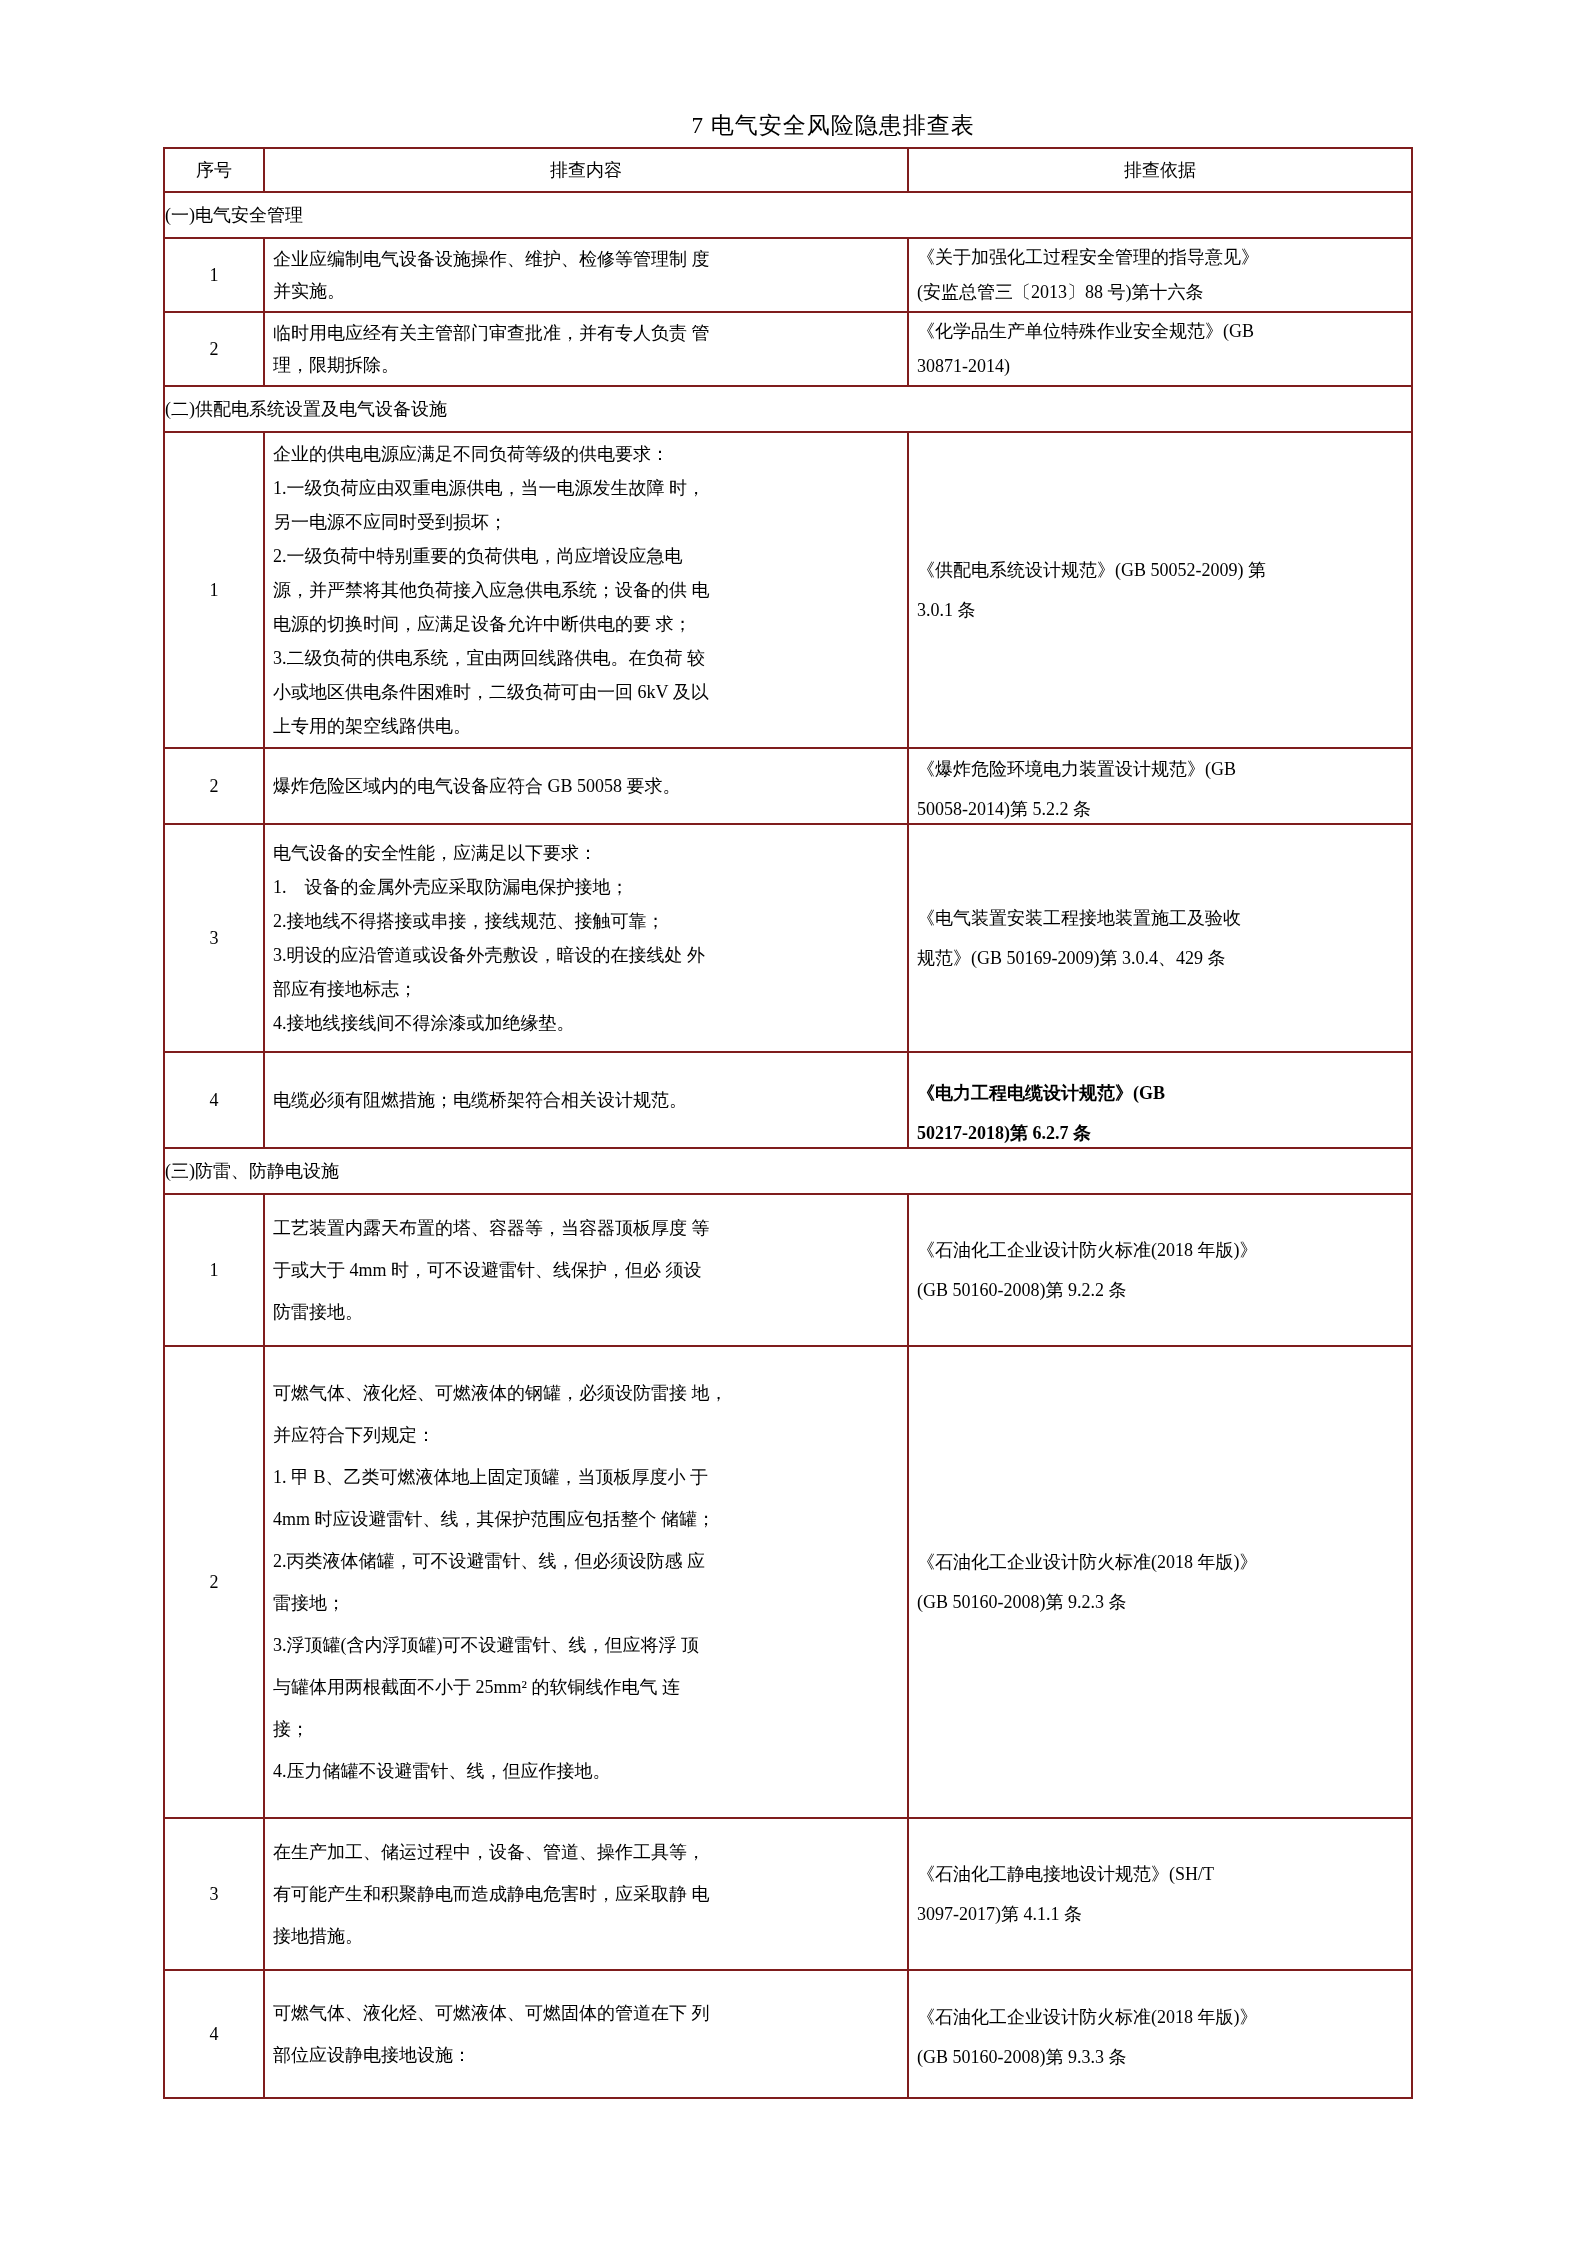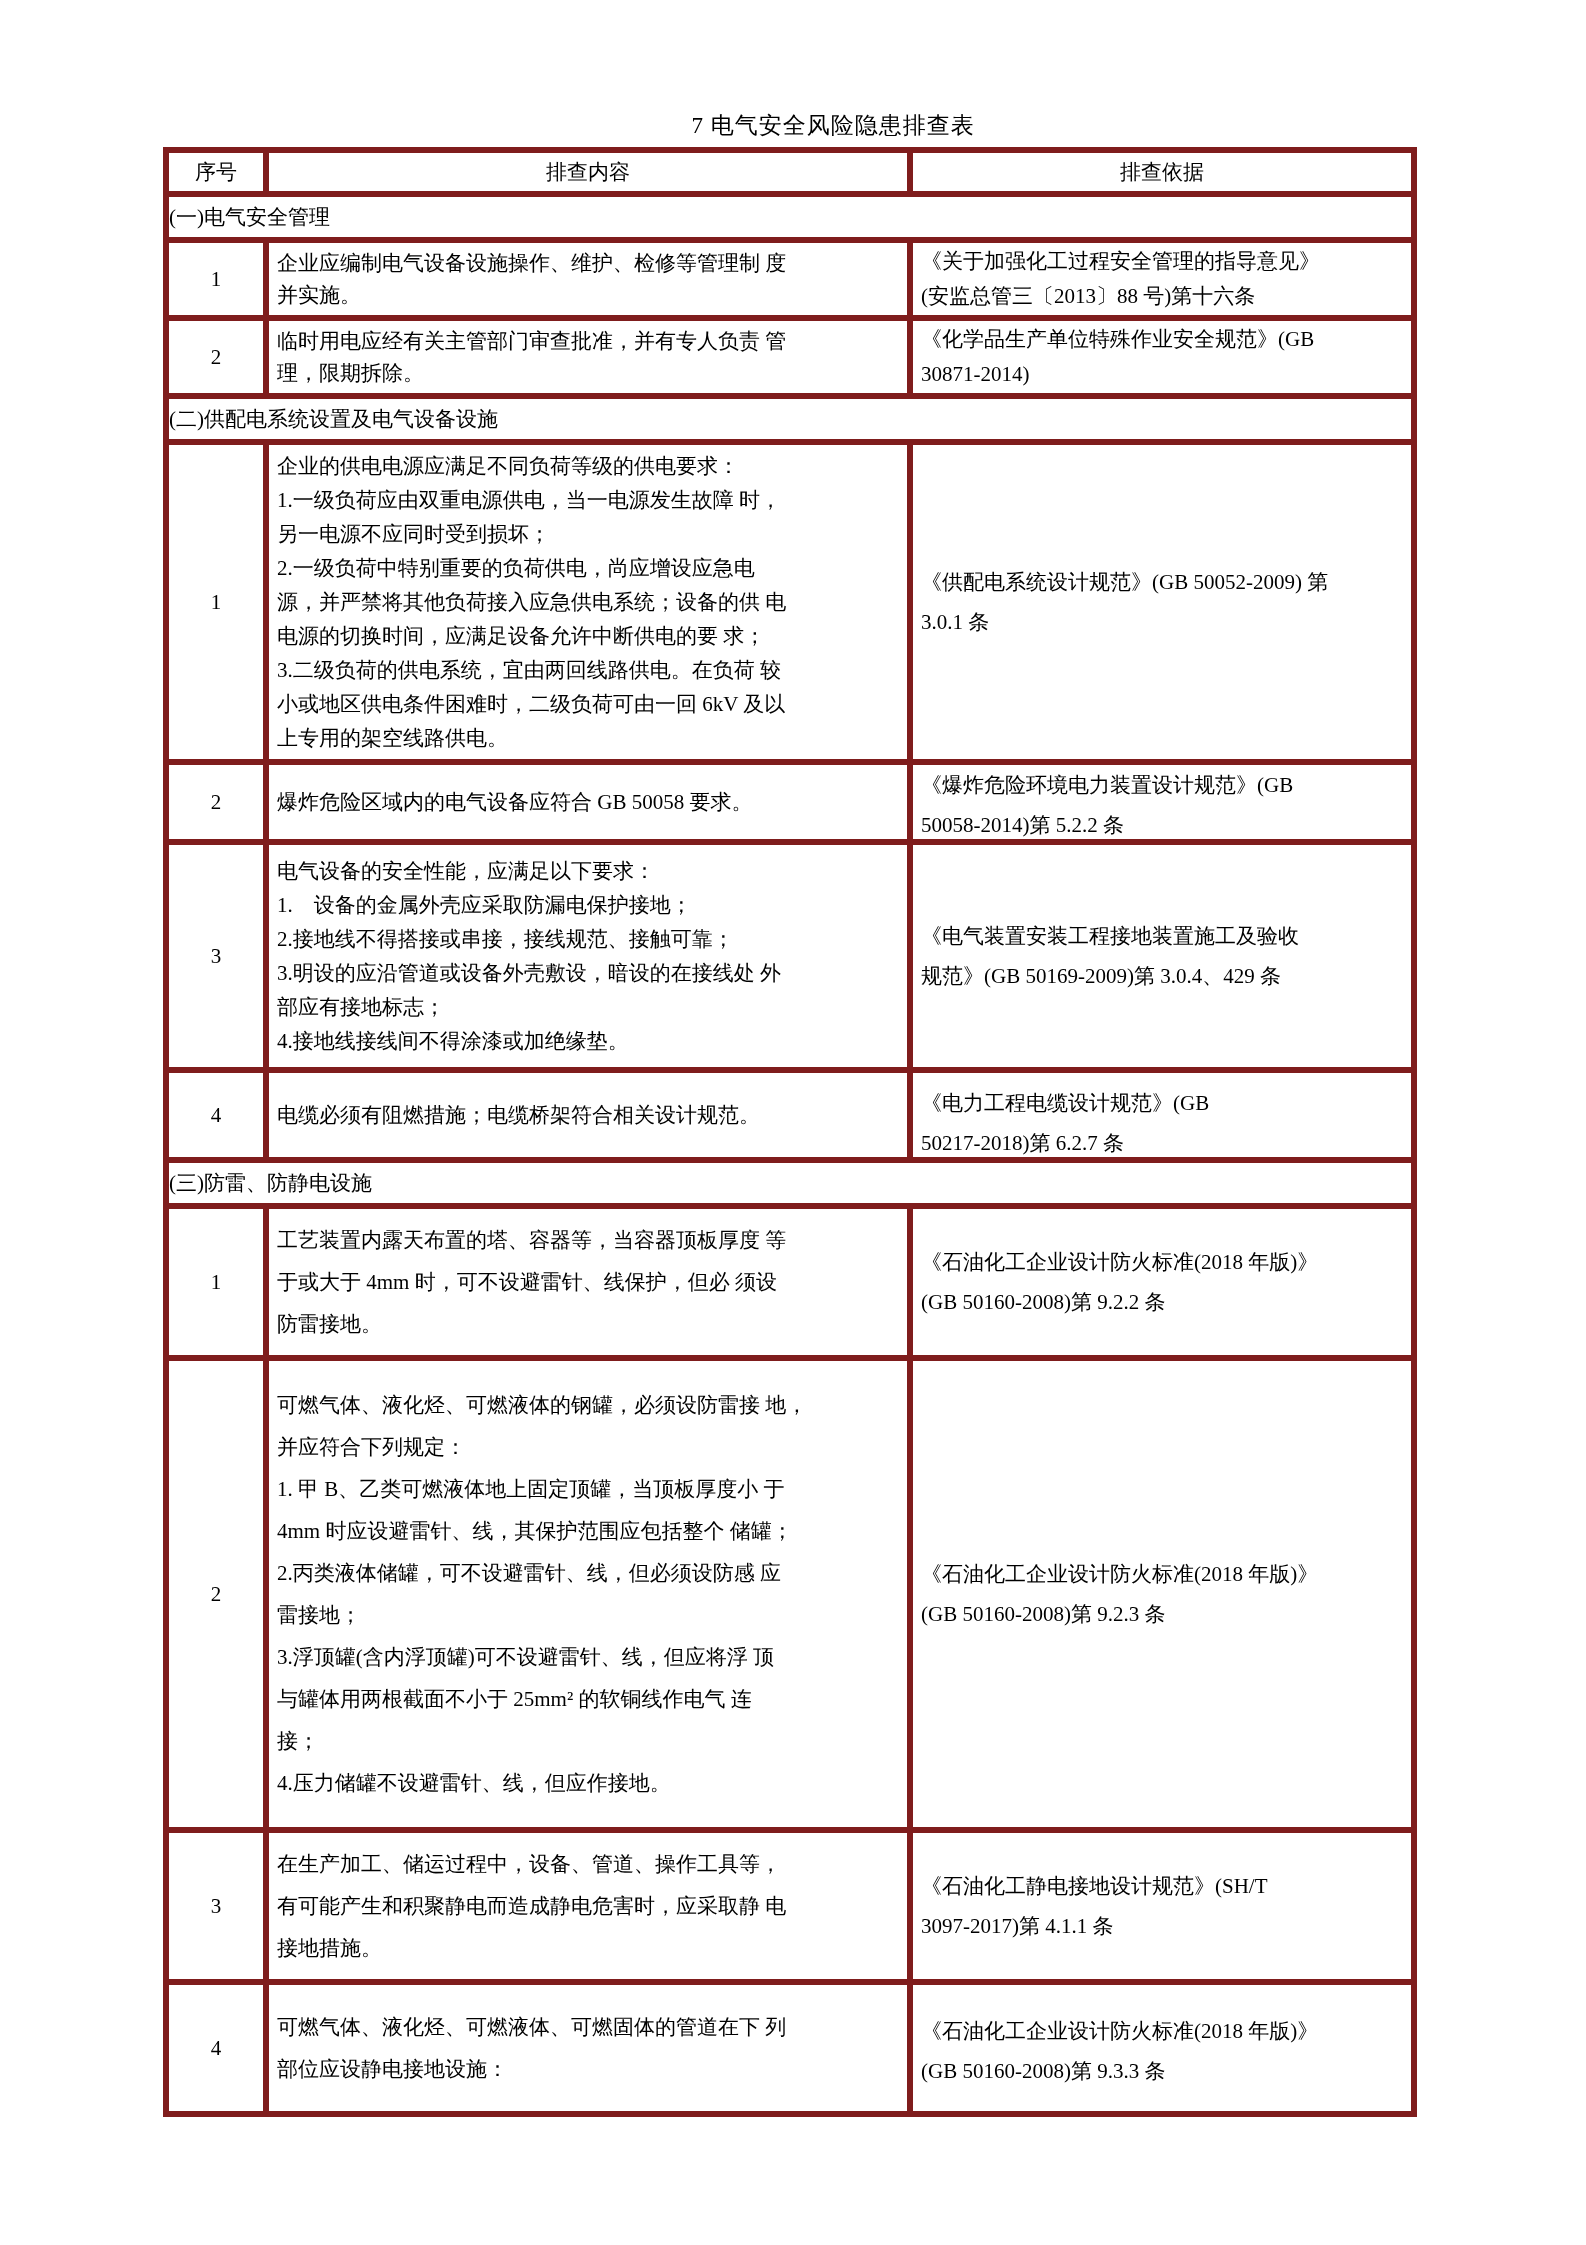--- a/index.html
+++ b/index.html
@@ -12,22 +12,22 @@
     text-align:center;font-size:23px;letter-spacing:1px;padding-left:40px;
   }
   table.tbl{
     position:absolute;top:147px;left:163px;width:1248px;
     border-collapse:collapse;table-layout:fixed;
   }
   col.c-num{width:100px;}
   col.c-content{width:644px;}
   col.c-basis{width:504px;}
   th,td{
-    border:6px solid #7f1d1d;padding:0;font-weight:normal;
-    font-size:21px;vertical-align:middle;overflow:hidden;
+    border:2px solid #7f1d1d;padding:0;font-weight:normal;
+    font-size:18px;vertical-align:middle;overflow:hidden;
   }
   tr.hdr{height:44px;}
   th{text-align:center;}
   tr.section-row{height:46px;}
   td.section-cell{}
   td.num-cell{text-align:center;}
   td.content-cell{padding:4px 4px 4px 8px;}
   td.basis-cell{padding:0 4px 0 8px;}
   .content-line{white-space:pre;line-height:32px;}
   .basis-line{white-space:pre;line-height:40px;}
@@ -42,21 +42,21 @@
   tr.r-1-2{height:228px;}
   tr.r-1-3{height:74px;}
   tr.r-2-0{height:152px;}
   tr.r-2-1{height:472px;}
   tr.r-2-2{height:152px;}
   tr.r-2-3{height:100px;}
   
   td.basis-clip{vertical-align:top;}
   .basis-clip-box{overflow:hidden;}
   tr.r-1-1 .basis-clip-box{height:74px;}
-  tr.r-1-3 .basis-clip-box{height:74px;padding-top:10px;}
+  tr.r-1-3 .basis-clip-box{height:74px;padding-top:20px;font-weight:bold;}
   tr.r-2-3 .basis-clip-box{height:100px;padding-top:26px;}
 </style>
 </head>
 <body>
 
 <div class="doc-title">7 电气安全风险隐患排查表</div>
 
 <table class="tbl">
   <colgroup>
     <col class="c-num">

